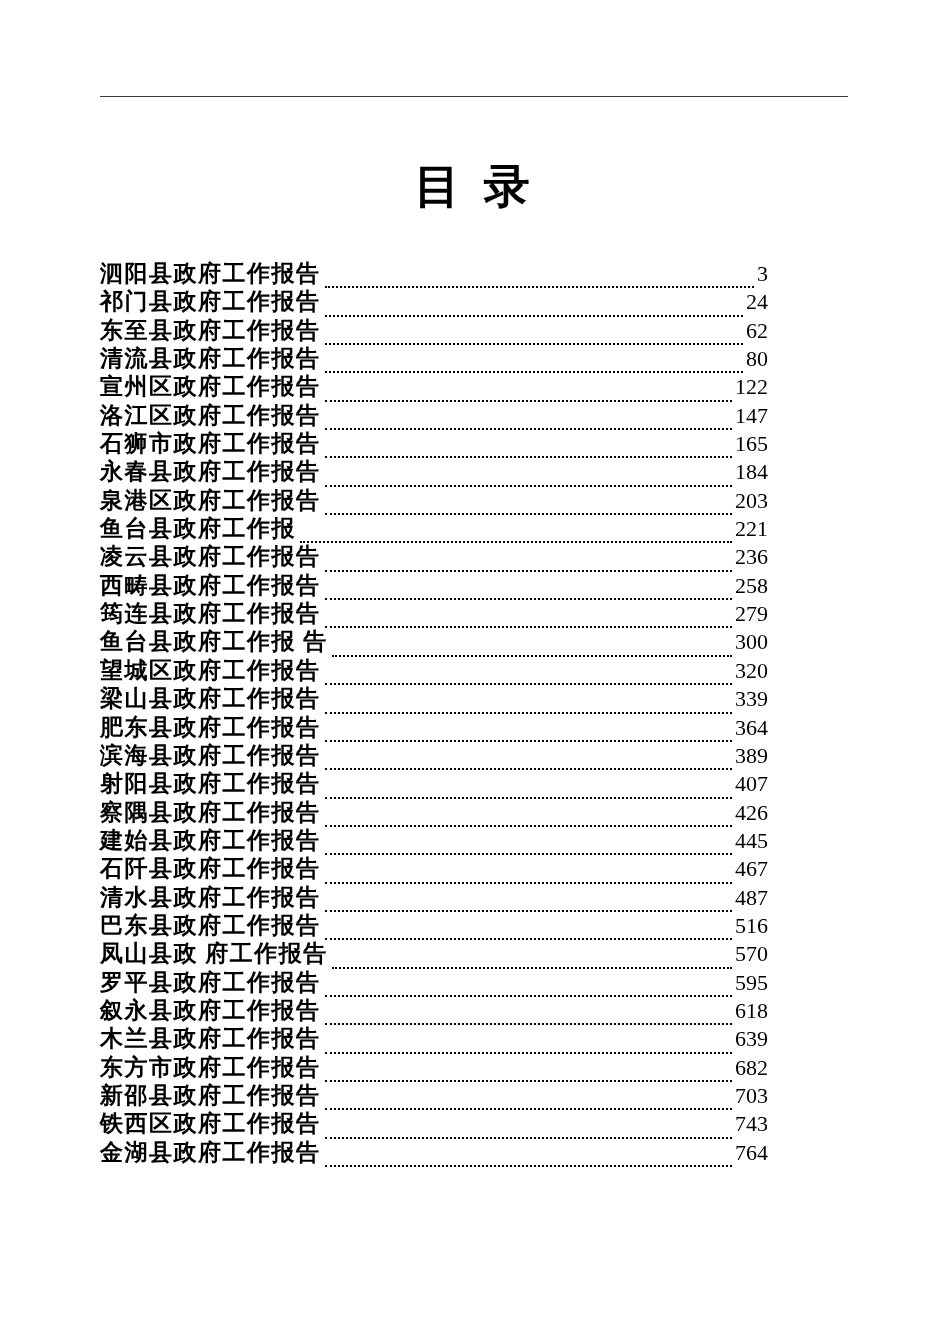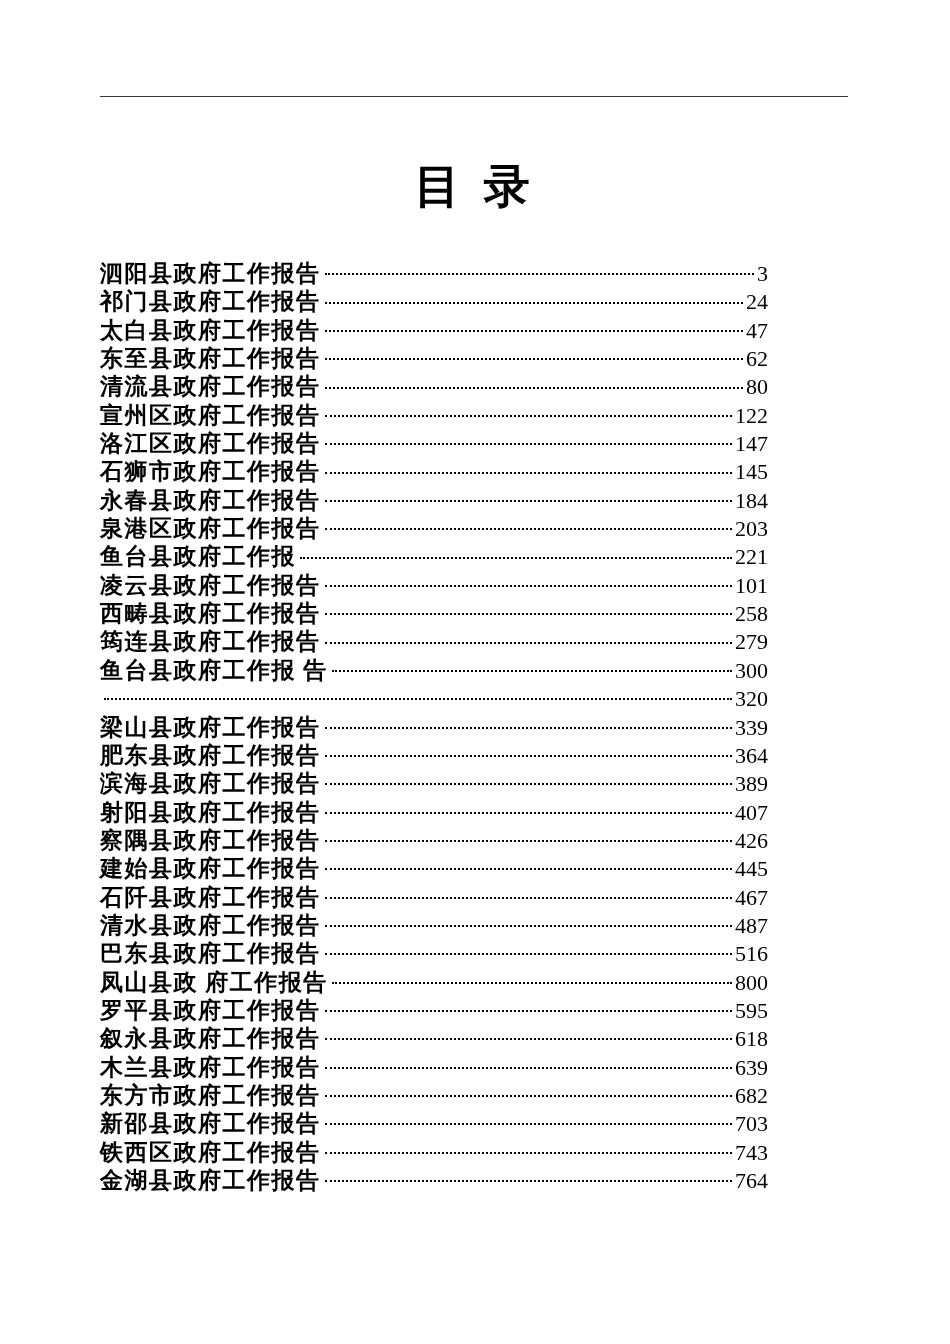--- a/index.html
+++ b/index.html
@@ -33,21 +33,21 @@
     color: #000000;
   }
   .toc {
     position: absolute;
     left: 100px;
     top: 240px;
     width: 668px;
   }
   .toc-row {
     display: flex;
-    align-items: center;
+    align-items: flex-end;
     height: 28.35px;
     line-height: 28.35px;
     font-size: 23px;
   }
   .toc-label {
     font-weight: bold;
     white-space: pre;
     letter-spacing: 1.5px;
     flex: 0 0 auto;
   }
@@ -78,25 +78,20 @@
     <span class="dots"></span>
     <span class="toc-page">3</span>
   </div>
 
   <div class="toc-row">
     <span class="toc-label">祁门县政府工作报告</span>
     <span class="dots"></span>
     <span class="toc-page">24</span>
   </div>
 
-  <div class="toc-row">
-    <span class="toc-label">太白县政府工作报告</span>
-    <span class="dots"></span>
-    <span class="toc-page">47</span>
-  </div>
 
   <div class="toc-row">
     <span class="toc-label">东至县政府工作报告</span>
     <span class="dots"></span>
     <span class="toc-page">62</span>
   </div>
 
   <div class="toc-row">
     <span class="toc-label">清流县政府工作报告</span>
     <span class="dots"></span>
@@ -111,21 +106,21 @@
 
   <div class="toc-row">
     <span class="toc-label">洛江区政府工作报告</span>
     <span class="dots"></span>
     <span class="toc-page">147</span>
   </div>
 
   <div class="toc-row">
     <span class="toc-label">石狮市政府工作报告</span>
     <span class="dots"></span>
-    <span class="toc-page">145</span>
+    <span class="toc-page">165</span>
   </div>
 
   <div class="toc-row">
     <span class="toc-label">永春县政府工作报告</span>
     <span class="dots"></span>
     <span class="toc-page">184</span>
   </div>
 
   <div class="toc-row">
     <span class="toc-label">泉港区政府工作报告</span>
@@ -135,21 +130,21 @@
 
   <div class="toc-row">
     <span class="toc-label">鱼台县政府工作报</span>
     <span class="dots"></span>
     <span class="toc-page">221</span>
   </div>
 
   <div class="toc-row">
     <span class="toc-label">凌云县政府工作报告</span>
     <span class="dots"></span>
-    <span class="toc-page">101</span>
+    <span class="toc-page">236</span>
   </div>
 
   <div class="toc-row">
     <span class="toc-label">西畴县政府工作报告</span>
     <span class="dots"></span>
     <span class="toc-page">258</span>
   </div>
 
   <div class="toc-row">
     <span class="toc-label">筠连县政府工作报告</span>
@@ -157,20 +152,21 @@
     <span class="toc-page">279</span>
   </div>
 
   <div class="toc-row">
     <span class="toc-label">鱼台县政府工作报 告</span>
     <span class="dots"></span>
     <span class="toc-page">300</span>
   </div>
 
   <div class="toc-row">
+    <span class="toc-label">望城区政府工作报告</span>
     <span class="dots"></span>
     <span class="toc-page">320</span>
   </div>
 
   <div class="toc-row">
     <span class="toc-label">梁山县政府工作报告</span>
     <span class="dots"></span>
     <span class="toc-page">339</span>
   </div>
 
@@ -220,21 +216,21 @@
     <span class="toc-label">巴东县政府工作报告</span>
     <span class="dots"></span>
     <span class="toc-page">516</span>
   </div>
 
 
 
   <div class="toc-row">
     <span class="toc-label">凤山县政 府工作报告</span>
     <span class="dots"></span>
-    <span class="toc-page">800</span>
+    <span class="toc-page">570</span>
   </div>
 
   <div class="toc-row">
     <span class="toc-label">罗平县政府工作报告</span>
     <span class="dots"></span>
     <span class="toc-page">595</span>
   </div>
 
   <div class="toc-row">
     <span class="toc-label">叙永县政府工作报告</span>

